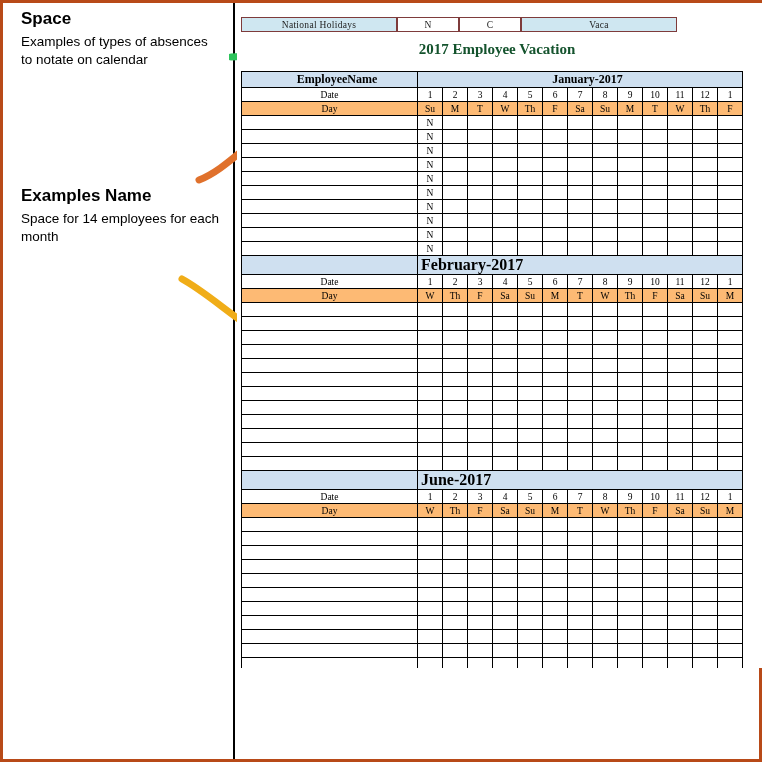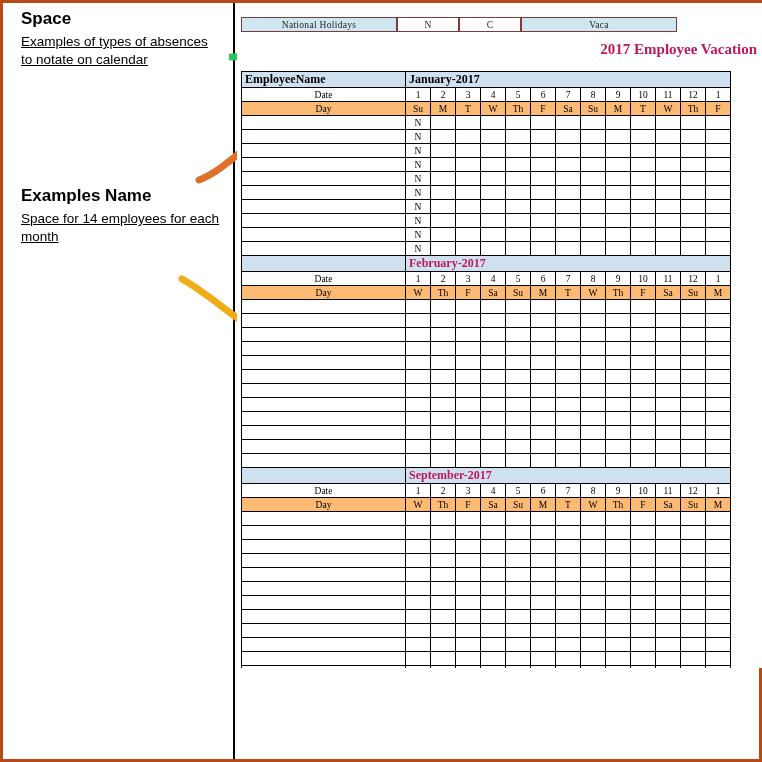--- a/index.html
+++ b/index.html
@@ -24,21 +24,21 @@
     border-right:2px solid #000;
     box-sizing:border-box;
   }
   .annot{position:absolute;left:18px;width:200px;}
   .annot h3{
     margin:0 0 4px 0;
     font-size:17px;font-weight:bold;color:#000;
     font-family:"Liberation Sans", sans-serif;
   }
   .annot p{
-    margin:0;font-size:13.5px;line-height:1.32;color:#000;text-decoration:underline;
+    margin:0;font-size:13.5px;line-height:1.32;color:#000;
   }
   #annot-legend{top:6px;}
   #annot-employee{top:183px;}
   #annot-notes{top:645px;}
 
   
   .arrow{position:absolute;}
   #arrow-green{left:226px;top:24px;}
   #arrow-orange{left:192px;top:125px;}
   #arrow-yellow{left:175px;top:270px;}
@@ -65,23 +65,23 @@
     letter-spacing:.3px;
     white-space:nowrap;
     overflow:hidden;
   }
   .legend-cell.wide{width:156px;background:#cfe7f1;color:#222;}
   .legend-cell.code{width:62px;background:#ffffff;color:#222;}
 
   
   .sheet-title{
     position:absolute;left:0;top:38px;width:520px;
-    text-align:right;
+    text-align:center;
     font-family:"Liberation Serif", serif;
-    font-size:15px;font-weight:bold;color:#be185d;
+    font-size:15px;font-weight:bold;color:#14532d;
     white-space:nowrap;
   }
 
   table.grid{
     position:absolute;left:4px;top:68px;
     border-collapse:collapse;
     table-layout:fixed;
   }
   table.grid td{
     border:1px solid #000;
@@ -97,28 +97,28 @@
   }
   td.namecol{width:160px;border-right:1px solid #000;}
   td.daycol{width:24px;}
   td.label{
     text-align:right;padding-right:3px;font-size:10px;
   }
   tr.monthrow td{
     background:#cfe0f0;
     text-align:left;
     font-weight:bold;
-    font-size:12px;
+    font-size:16px;
     height:15px;
-    color:#be185d;
+    color:#000000;
   }
   tr.monthrow td.mname{padding-left:3px;}
   tr.headerrow td{
     background:#cfe0f0;
-    font-weight:bold;font-size:12px;text-align:left;padding-left:3px;
+    font-weight:bold;font-size:12px;text-align:center;padding-left:15px;
     height:15px;
   }
   tr.bluestripe td{background:#fdba74;}
   tr.emptyrow td{height:13px;}
   tr.emptyrow td.namecol{background:#ffffff;}
 
   .ii{font-family:"Liberation Serif", serif;font-size:10px;}
 
   
   .notes-band{
@@ -611,21 +611,21 @@
             <td class="daycol"></td>
             <td class="daycol"></td>
             <td class="daycol"></td>
             <td class="daycol"></td>
             <td class="daycol"></td>
             <td class="daycol"></td>
             <td class="daycol"></td>
           </tr>
           <tr class="monthrow">
             <td class="namecol"></td>
-            <td class="mname" colspan="13">September-2017</td>
+            <td class="mname" colspan="13">June-2017</td>
           </tr>
           <tr>
             <td class="namecol label">Date</td>
             <td class="daycol">1</td>
             <td class="daycol">2</td>
             <td class="daycol">3</td>
             <td class="daycol">4</td>
             <td class="daycol">5</td>
             <td class="daycol">6</td>
             <td class="daycol">7</td>

